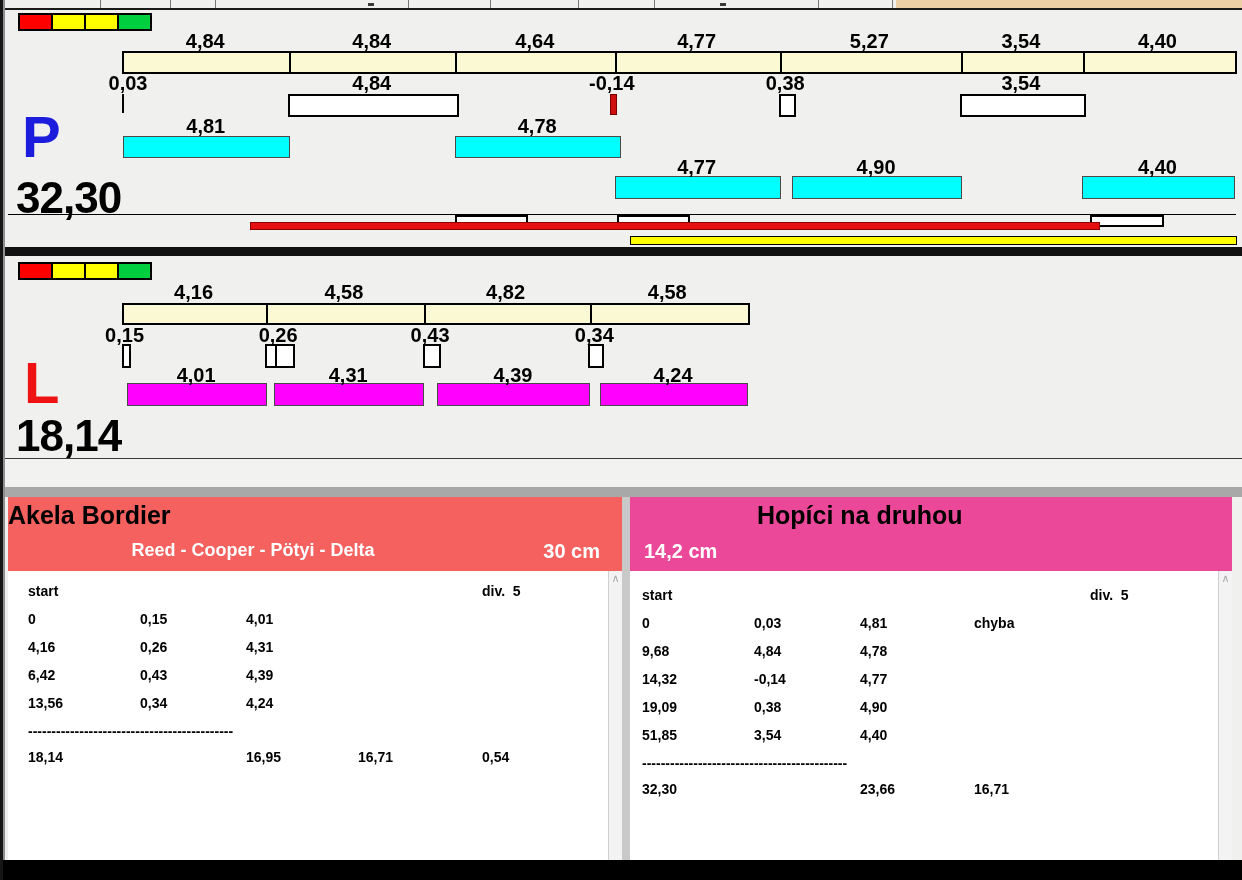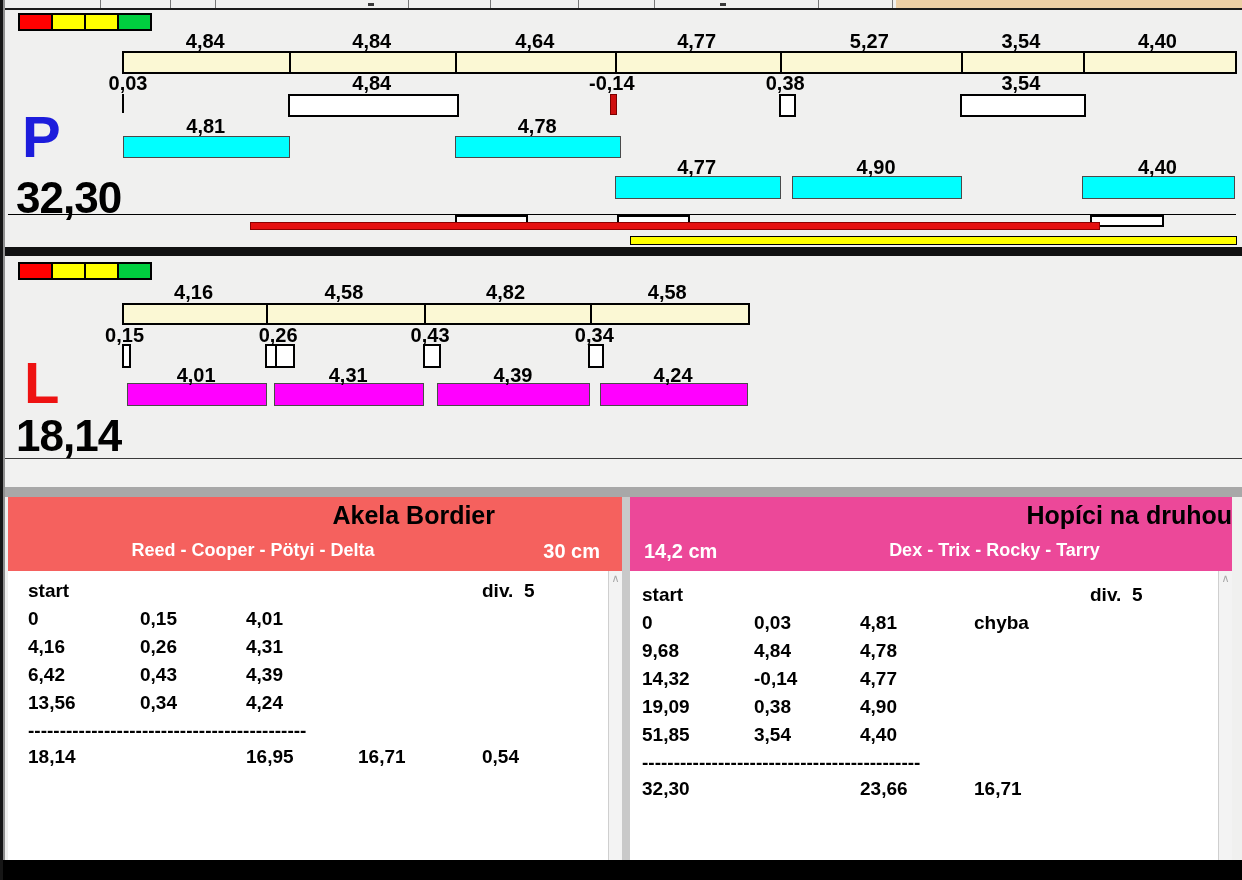--- a/index.html
+++ b/index.html
@@ -13,25 +13,25 @@
   .cbox{position:absolute;background:#fff;border:2px solid #000;}
   .ctick{position:absolute;background:#000;}
   .cneg{position:absolute;background:#cf0f0f;border:1px solid #7a0000;}
   .dogbar{position:absolute;border:1px solid #4a4a4a;}
   .markbox{position:absolute;background:#fff;border:2px solid #000;}
   .bigletter{position:absolute;font-weight:bold;font-size:58px;line-height:1;}
   .bigtotal{position:absolute;font-weight:bold;font-size:44px;line-height:1;color:#000;letter-spacing:-1px;}
   .traffic{position:absolute;background:#000;padding:2px;display:flex;gap:2px;}
   .traffic div{width:31px;height:14px;}
   .teamheader{position:absolute;top:497px;height:74px;}
-  .teamtitle{position:absolute;top:4px;font-weight:bold;font-size:25px;color:#000;text-align:right;}
+  .teamtitle{position:absolute;top:4px;font-weight:bold;font-size:25px;color:#000;text-align:left;}
   .teamdogs{position:absolute;top:43px;font-weight:bold;font-size:18px;color:#fff;text-align:center;}
   .heightlbl{position:absolute;font-weight:bold;font-size:20px;color:#fff;}
   .tablepane{position:absolute;top:571px;height:289px;background:#fff;}
-  .tcell{position:absolute;font-weight:bold;font-size:19px;color:#000;white-space:pre;line-height:24px;}
+  .tcell{position:absolute;font-weight:bold;font-size:14px;color:#000;white-space:pre;line-height:24px;}
   .scroll{position:absolute;top:0;right:0;width:13px;height:100%;background:#f3f3f3;border-left:1px solid #cfcfcf;}
   .scroll span{display:block;text-align:center;color:#a8a8a8;font-size:11px;line-height:14px;}
   .toolnotch{position:absolute;top:0;width:1px;height:8px;background:#777;}
 </style>
 </head>
 <body>
 
 <div id="screen">
 
   <div class="abs" id="toolbar" style="left:0;top:0;width:1242px;height:8px;background:#f0f0ef;">
@@ -153,21 +153,20 @@
   <div class="abs" style="left:0;top:487px;width:1242px;height:10px;background:#a8a8a8;"></div>
 
   <div class="teamheader" id="header-left" style="left: 8px; width: 614px; background: rgb(245, 97, 94);">
     <div class="teamtitle" style="left:0;width:487px;">Akela Bordier</div>
     <div class="teamdogs" style="left:0;width:490px;">Reed - Cooper - Pötyi - Delta</div>
     <div class="heightlbl" style="right:22px;top:43px;">30 cm</div>
   </div>
   <div class="abs" style="left:622px;top:497px;width:8px;height:363px;background:#c9c9c9;"></div>
   <div class="teamheader" id="header-right" style="left: 630px; width: 602px; background: #ec4899;">
     <div class="teamtitle" style="left:127px;right:0;">Hopíci na druhou</div>
-    <div class="teamdogs" style="left:127px;right:0;">Dex - Trix - Rocky - Tarry</div>
     <div class="heightlbl" style="left:14px;top:43px;">14,2 cm</div>
   </div>
 
 
   <div class="tablepane" id="table-left" style="left:8px;width:614px;">
     <div class="tcell" style="left:20px;top:8px;">start</div>
     <div class="tcell" style="left:474px;top:8px;">div.  5</div>
     <div id="rows-left">
         <div class="tcell" style="left: 20px; top: 36px;">0</div>
         <div class="tcell" style="left: 132px; top: 36px;">0,15</div>

